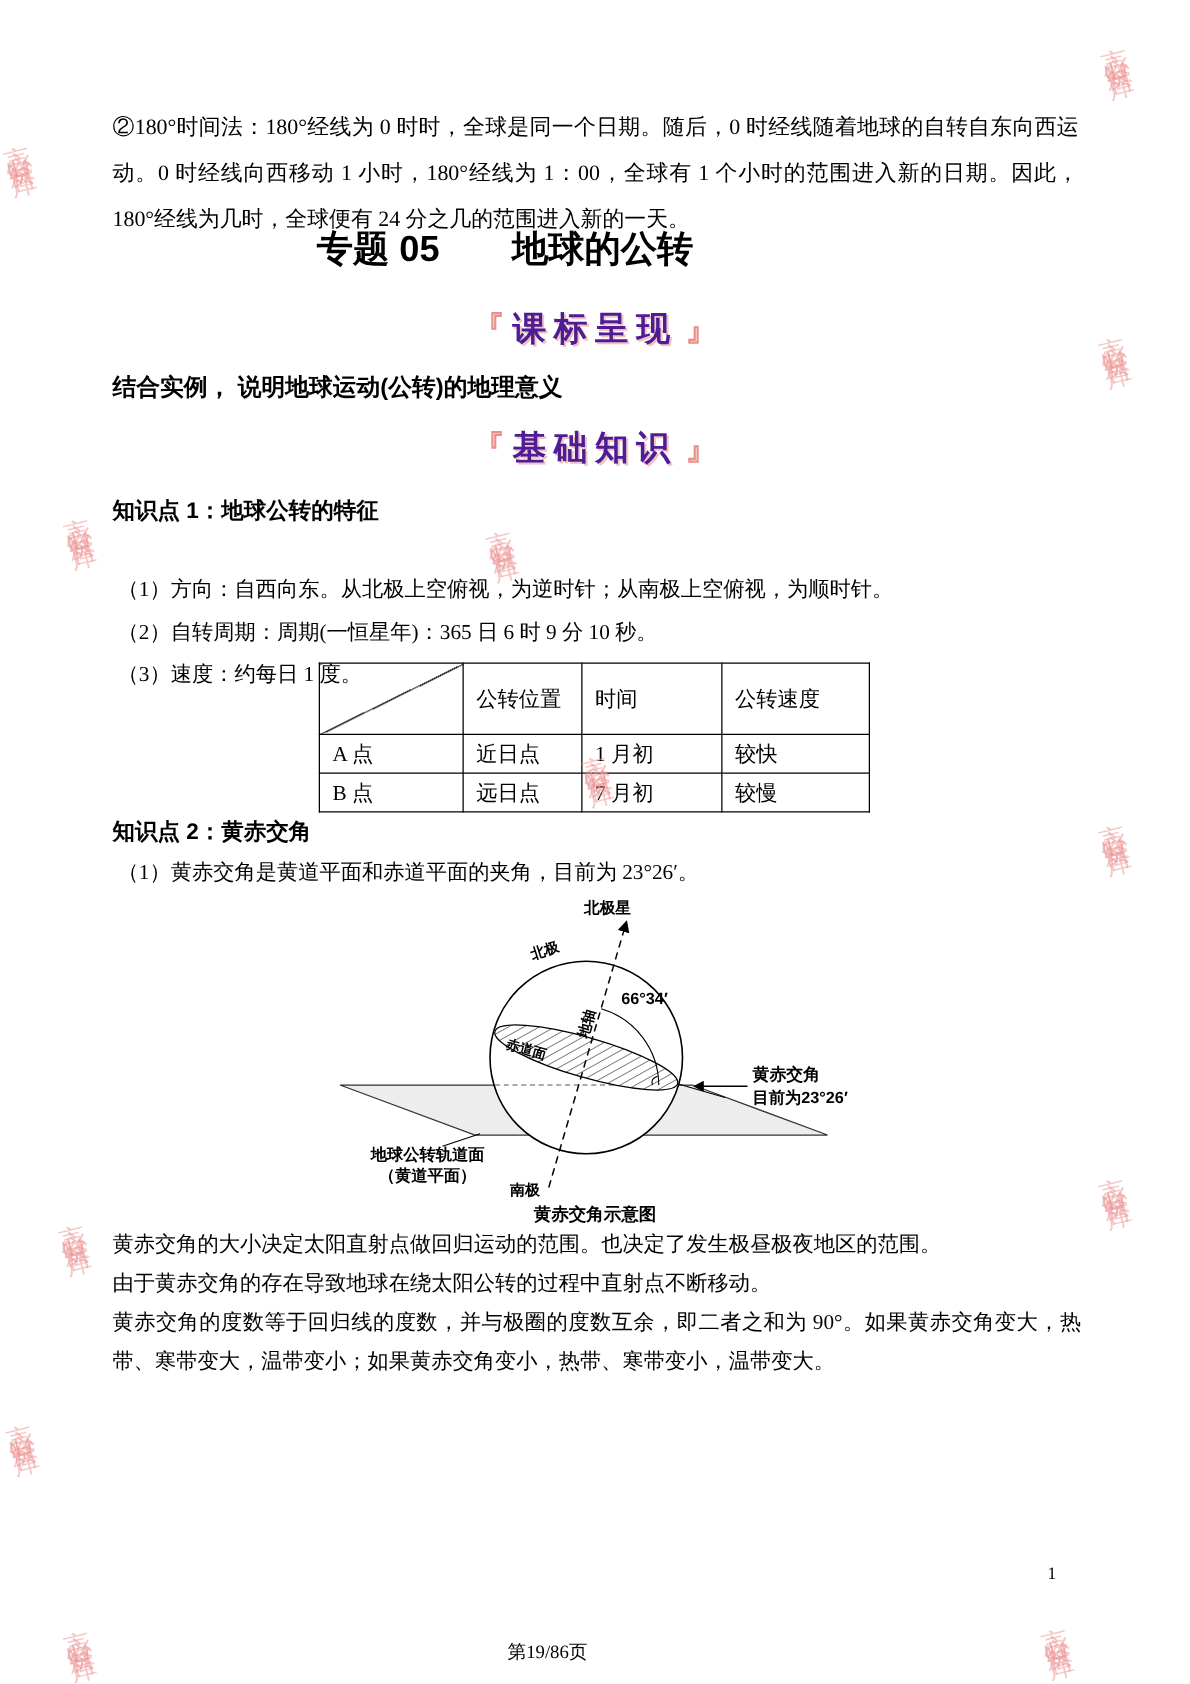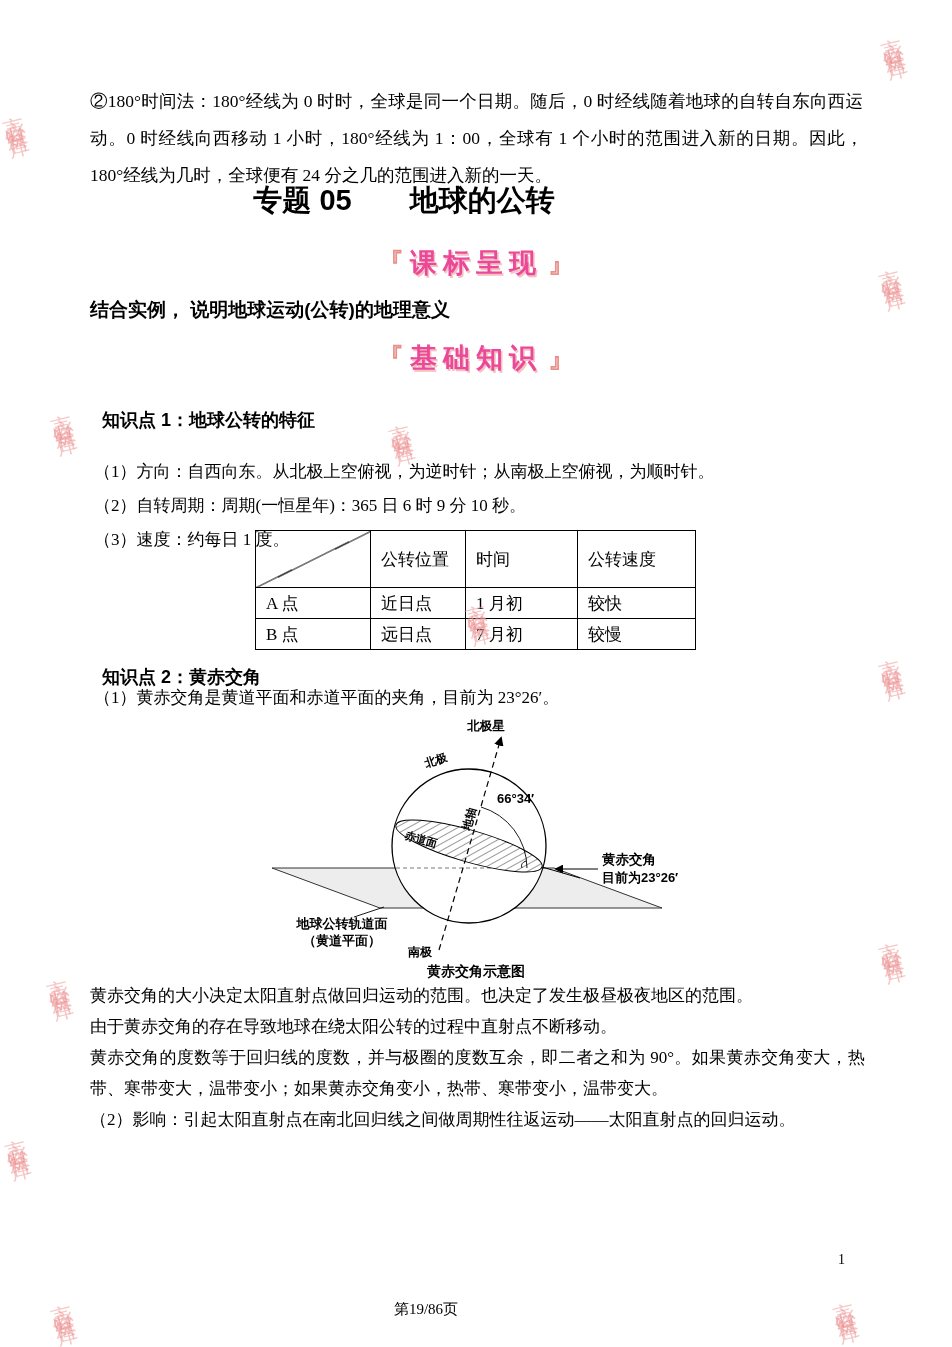--- a/index.html
+++ b/index.html
@@ -40,34 +40,34 @@
     top:180px;left:0;width:808px;text-align:center;margin:0;
     font-family:"Liberation Sans", sans-serif;
     font-size:29px;font-weight:bold;line-height:40px;
   }
   .red-header{
     left:0;width:952px;text-align:center;
     font-family:"Liberation Sans", sans-serif;
     font-size:27px;font-weight:bold;line-height:40px;
   }
   .red-header .hdr-text{
-    color:#ec4899;letter-spacing:6px;
+    color:#4c1d95;letter-spacing:6px;
     text-shadow:1.5px 1.5px 0 #f3c3c1;
     margin:0 6px;
   }
   .red-header .bracket{color:#e98f89;}
   .rh1{top:243px;}
   .rh2{top:338px;}
   .statement{
     top:297px;left:90px;margin:0;
     font-family:"Liberation Sans", sans-serif;
     font-size:19px;font-weight:bold;
   }
   .kp-heading{
-    left:90px;margin:12px;
+    left:90px;margin:0;
     font-family:"Liberation Sans", sans-serif;
     font-size:18px;font-weight:bold;text-align:right;
   }
   .kph1{top:396px;}
   .kph2{top:653px;}
   .kp-items{top:419px;left:94px;width:770px;font-size:17px;margin-top:36px;}
   .kp-items div{line-height:34px;}
   .kp2-intro{top:686px;left:94px;margin:0;font-size:17px;}
   
   .kp-table{
@@ -90,21 +90,21 @@
     background:linear-gradient(to bottom right,
       transparent 49.5%, #000 49.5%, #000 50.5%, transparent 50.5%);
   }
   
   .diagram-wrap{top:716px;left:254px;width:440px;height:265px;}
   .dg-label{font-family:"Liberation Sans", sans-serif;font-weight:bold;}
   
   .paras{top:980px;left:90px;width:775px;font-size:17px;}
   .paras p{margin:0;line-height:31px;text-align:justify;}
   .page-number{top:1252px;left:838px;font-size:14px;margin:0;}
-  .footer{top:1296px;left:0;width:844px;text-align:center;font-size:15px;margin:4px;}
+  .footer{top:1296px;left:0;width:844px;text-align:center;font-size:15px;margin:16px;}
 </style>
 </head>
 <body>
 
 <div class="content">
 
   <span class="watermark w1">言心吖资料库</span>
   <span class="watermark w2">言心吖资料库</span>
   <span class="watermark w3">言心吖资料库</span>
   <span class="watermark w4">言心吖资料库</span>
@@ -207,19 +207,18 @@
       <text class="dg-label" x="88" y="229" font-size="13" text-anchor="middle">（黄道平面）</text>
       <text class="dg-label" x="166" y="240" font-size="12" text-anchor="middle">南极</text>
       <text class="dg-label" x="222" y="260" font-size="14" text-anchor="middle">黄赤交角示意图</text>
     </svg>
   </div>
 
   <div class="abs paras">
     <p>黄赤交角的大小决定太阳直射点做回归运动的范围。也决定了发生极昼极夜地区的范围。</p>
     <p>由于黄赤交角的存在导致地球在绕太阳公转的过程中直射点不断移动。</p>
     <p>黄赤交角的度数等于回归线的度数，并与极圈的度数互余，即二者之和为 90°。如果黄赤交角变大，热带、寒带变大，温带变小；如果黄赤交角变小，热带、寒带变小，温带变大。</p>
-    <p>（2）影响：引起太阳直射点在南北回归线之间做周期性往返运动——太阳直射点的回归运动。</p>
   </div>
 
   <p class="abs page-number">1</p>
   <p class="abs footer">第19/86页</p>
 
 </div>
 
 </body></html>

